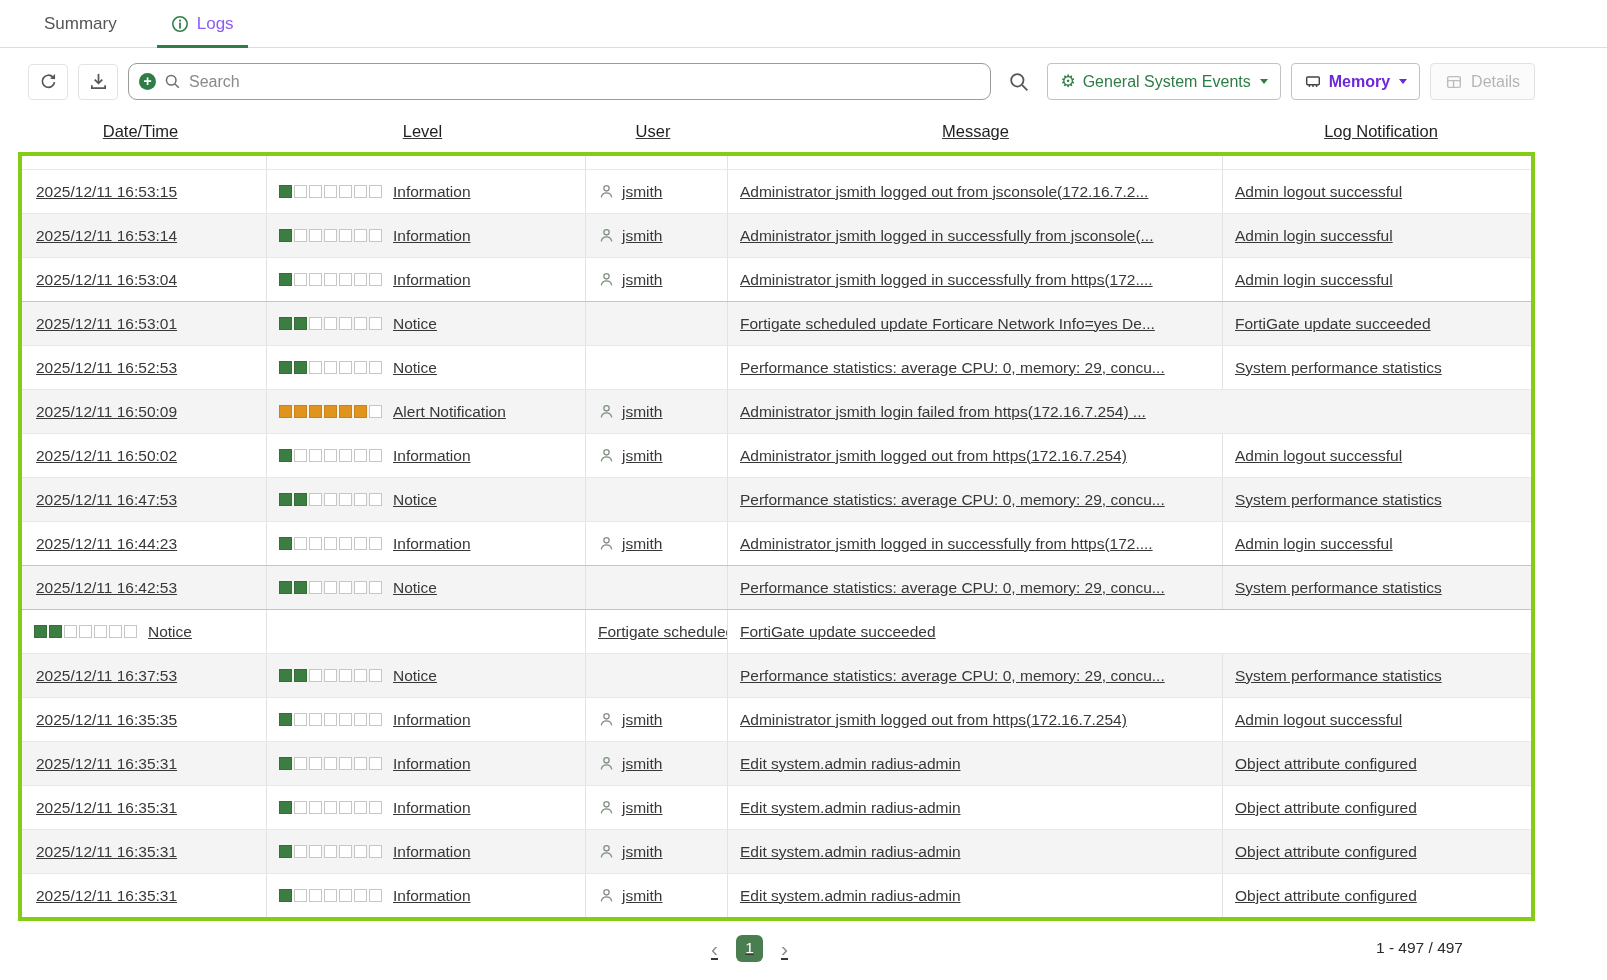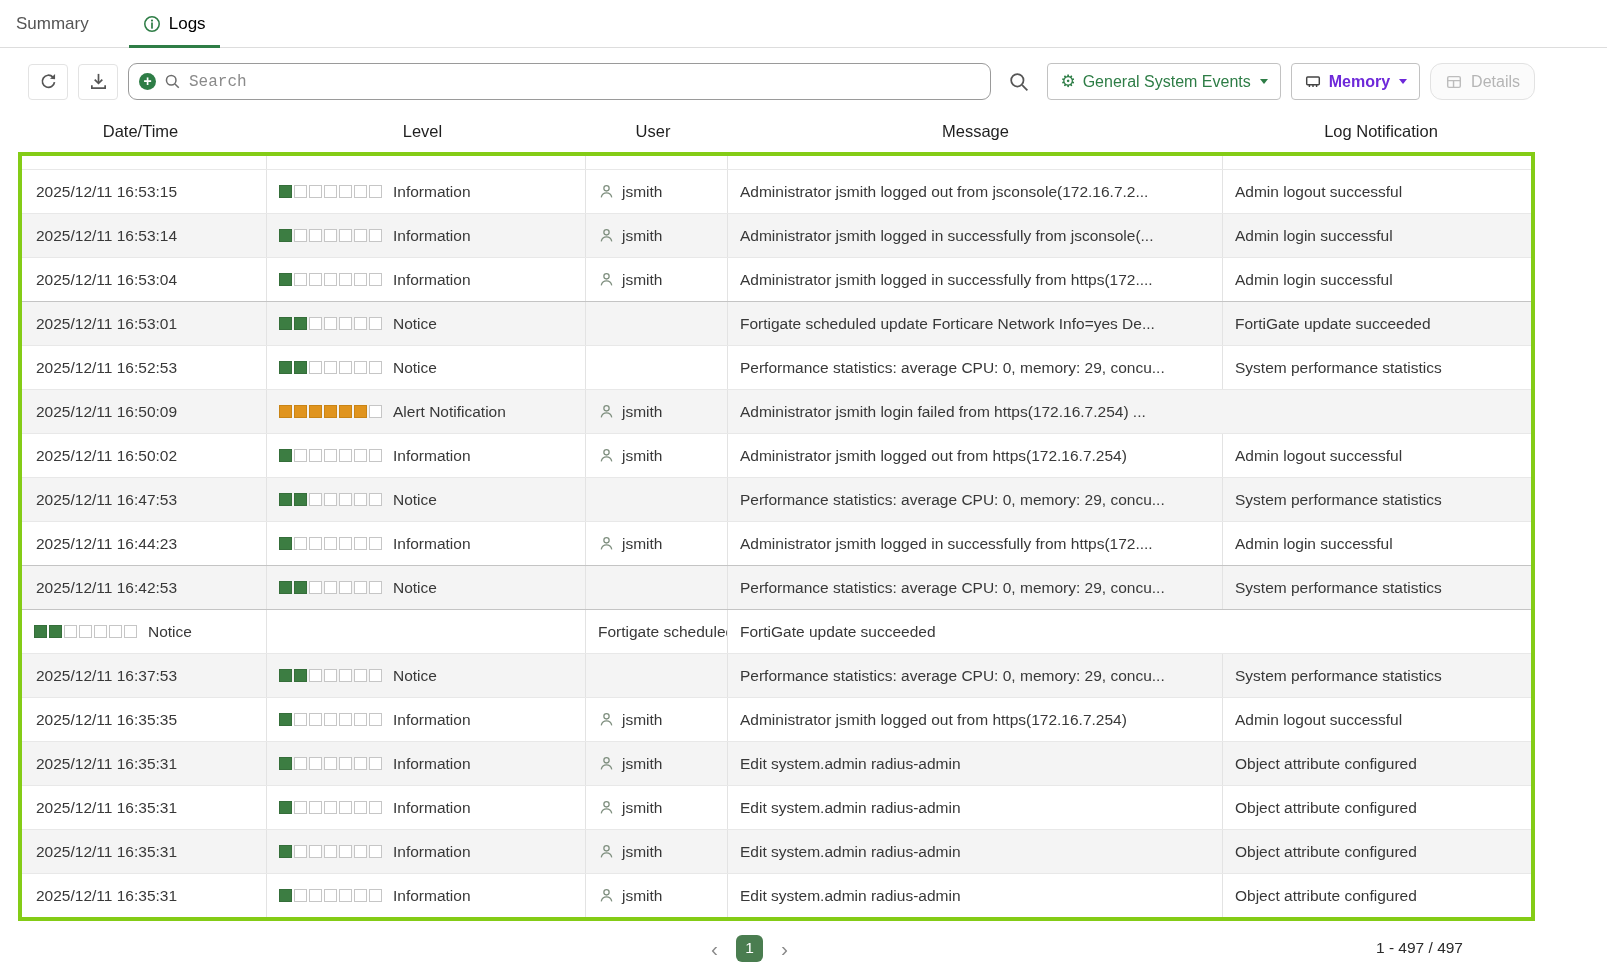--- a/index.html
+++ b/index.html
@@ -1,40 +1,40 @@
 <!DOCTYPE html>
 <html><head>
 <meta charset="utf-8">
 <style>
   * { box-sizing: border-box; margin: 0; padding: 0; }
   html,body { width: 1607px; height: 980px; background:#fff; font-family:"Liberation Sans","DejaVu Sans",sans-serif; color:#383838; overflow:hidden; }
 
   
-  .tabbar { height:48px; display:flex; align-items:stretch; border-bottom:1px solid #ddd; padding-left:8px; gap:38px; }
+  .tabbar { height:48px; display:flex; align-items:stretch; border-bottom:1px solid #ddd; padding-left:36px; gap:38px; }
   .tab { display:flex; align-items:center; gap:8px; font-size:17px; color:#555; cursor:pointer; padding:0 8px; position:relative; }
-  .tab.active { color:#000000; }
+  .tab.active { color:#8b5cf6; }
   .tab.active::after { content:""; position:absolute; left:-6px; right:-6px; bottom:-1px; height:3px; background:#2e7d46; }
 
   
   .toolbar { display:flex; align-items:center; margin:15px 72px 0 28px; gap:10px; height:37px; }
   .icon-btn { width:40px; height:36px; background:#fff; border:1px solid #e3e3e3; border-radius:4px; display:flex; align-items:center; justify-content:center; cursor:pointer; }
   .searchbox { flex:1; height:37px; border:1.5px solid #9a9a9a; border-radius:9px; display:flex; align-items:center; padding:0 10px; gap:8px; background:#fff; }
   .plus-circle { width:17px; height:17px; border-radius:50%; background:#2e7d46; color:#fff; font-size:14px; line-height:16px; text-align:center; font-weight:bold; flex:0 0 auto; cursor:pointer; }
-  .searchbox input { border:none; outline:none; flex:1; font-size:16px; color:#333; font-family:Liberation Mono, monospace; background:transparent; }
+  .searchbox input { border:none; outline:none; flex:1; font-size:16px; color:#333; font-family:Liberation Sans, sans-serif; background:transparent; }
   .searchbox input::placeholder { color:#8a8a8a; }
   .mag-btn { width:36px; height:36px; border:none; background:transparent; display:flex; align-items:center; justify-content:center; cursor:pointer; }
   .dropdown { height:37px; background:#fff; border:1px solid #c2c2c2; border-radius:4px; display:flex; align-items:center; gap:7px; padding:0 12px; font-size:16px; font-family:inherit; cursor:pointer; white-space:nowrap; }
   .dropdown.green { color:#2e7d46; }
   .dropdown.dark { color:#6d28d9; font-weight:bold; }
   .caret { width:0; height:0; border-left:4.5px solid transparent; border-right:4.5px solid transparent; border-top:5.5px solid currentColor; display:inline-block; margin-left:2px; }
-  .details-btn { height:37px; background:#fbfbfb; border:1px solid #e2e2e2; border-radius:12px; display:flex; align-items:center; gap:8px; padding:0 14px; font-size:16px; font-family:inherit; color:#b5b5b5; cursor:default; }
+  .details-btn { height:37px; background:#fbfbfb; border:1px solid #e2e2e2; border-radius:4px; display:flex; align-items:center; gap:8px; padding:0 14px; font-size:16px; font-family:inherit; color:#b5b5b5; cursor:default; }
   .gear-glyph { font-size:17px; line-height:1; }
 
   
-  .content { margin:0 72px 16px 18px; }
+  .content { margin:0 72px 16px 18px;text-decoration:underline; }
   .grid-cols { display:grid; grid-template-columns:245px 319px 142px 1fr 308px; }
   .table-header { margin-top:10px; height:42px; align-items:center; }
   .table-header .hcell { text-align:center; font-size:16.5px; color:#1f1f1f; }
   .table-body { border:4px solid #84cc16; background:#fff; }
   .spacer-row { height:13px; background:#fff; }
   .spacer-row .cell { height:100%; }
   .row { height:44px; align-items:center; border-top:1px solid #e8e8e8; cursor:pointer; }
   .row:first-child, .spacer-row { border-top:none; }
   .row.alt { background:#f4f4f4; }
   .row.group-start { border-top:1px solid #c4c4c4; }

